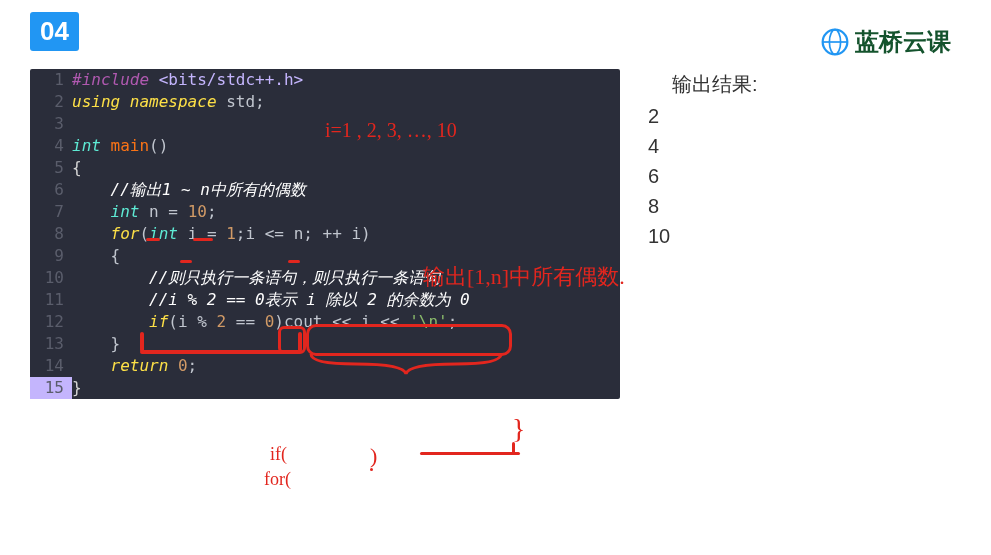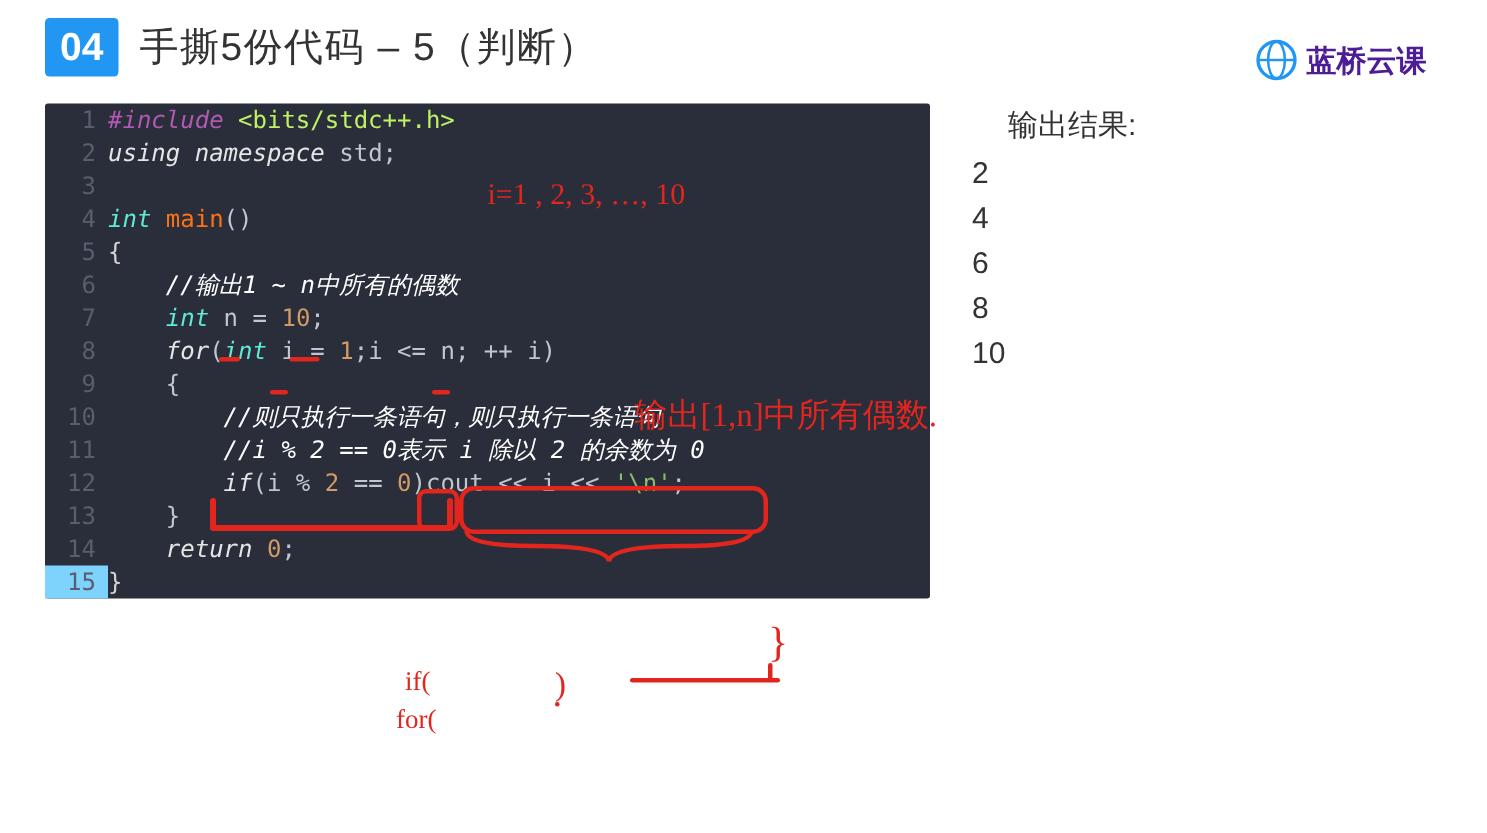--- a/index.html
+++ b/index.html
@@ -1,32 +1,32 @@
 <!DOCTYPE html>
 <html><head>
 <meta charset="utf-8">
 <style>
   html,body{margin:0;padding:0;width:991px;height:555px;background:#fff;font-family:-apple-system,BlinkMacSystemFont,"Segoe UI","PingFang SC","Microsoft YaHei",sans-serif;overflow:hidden;}
   .slide{position:relative;width:991px;height:398px;box-sizing:border-box;padding:12px 30px;border-radius:22px;}
   .header{display:flex;align-items:center;margin-bottom:18px;}
   .badge{background:#2196f3;color:#fff;font-weight:700;font-size:26px;padding:4px 10px;border-radius:3px;margin-right:14px;}
   .title{font-size:26px;color:#333;letter-spacing:1px;}
-  .logo{position:absolute;top:26px;right:40px;color:#4c1d95;font-size:20px;font-weight:600;display:flex;align-items:center;}
+  .logo{position:absolute;top:26px;right:40px;color:#14532d;font-size:24px;font-weight:600;display:flex;align-items:center;}
   .logo-icon{width:28px;height:28px;margin-right:6px;}
   .body{display:flex;align-items:flex-start;}
   .editor{background:#2a2d3a;width:590px;font-family:"Consolas","Monaco",monospace;font-size:16px;line-height:22px;position:relative;border-radius:2px;}
   .line{display:flex;white-space:pre;}
   .gutter{width:34px;text-align:right;color:#5a5d6b;padding-right:8px;user-select:none;flex-shrink:0;}
-  .line:last-child .gutter{background:#7dd3fc;}
+  .line:last-child .gutter{background:#c4b5fd;}
   .code{flex:1;color:#c0c5ce;}
-  .c-kw{color:#e5e5e5;font-style:italic;}
+  .c-kw{color:#fde047;font-style:italic;}
   .c-type{color:#5eead4;font-style:italic;}
   .c-pp{color:#b059b0;font-style:italic;}
   .c-str{color:#8aba6b;}
-  .c-inc{color:#bef264;}
+  .c-inc{color:#c4b5fd;}
   .c-fn{color:#f97316;}
   .c-num{color:#d19a66;}
   .c-cmt{color:#ffffff;font-style:italic;}
   .c-br{color:#d4d4d4;}
   .c-id{color:#c0c5ce;}
   .output{margin-left:28px;font-size:20px;color:#333;line-height:30px;}
   .output-title{margin-bottom:2px;margin-left:24px;}
   
   .annot{position:absolute;color:#e2261e;font-family:"Comic Sans MS","Segoe Script",cursive;font-size:18px;line-height:1;pointer-events:none;}
   .under{position:absolute;height:3px;background:#e2261e;border-radius:3px;pointer-events:none;}
@@ -34,21 +34,20 @@
   .stroke{position:absolute;background:#e2261e;border-radius:3px;pointer-events:none;}
   .brace-svg{position:absolute;pointer-events:none;}
 </style>
 </head>
 <body>
 
 <div class="slide">
 
   <div class="header">
     <div class="badge">04</div>
-    <div class="title">手撕5份代码 – 5（判断）</div>
   </div>
 
   <div class="logo">
     <svg class="logo-icon" viewBox="0 0 100 100">
       <circle cx="50" cy="50" r="44" fill="none" stroke="#2196f3" stroke-width="8"></circle>
       <ellipse cx="50" cy="50" rx="20" ry="44" fill="none" stroke="#2196f3" stroke-width="6"></ellipse>
       <line x1="6" y1="50" x2="94" y2="50" stroke="#2196f3" stroke-width="6"></line>
     </svg>
     <span>蓝桥云课</span>
   </div>

